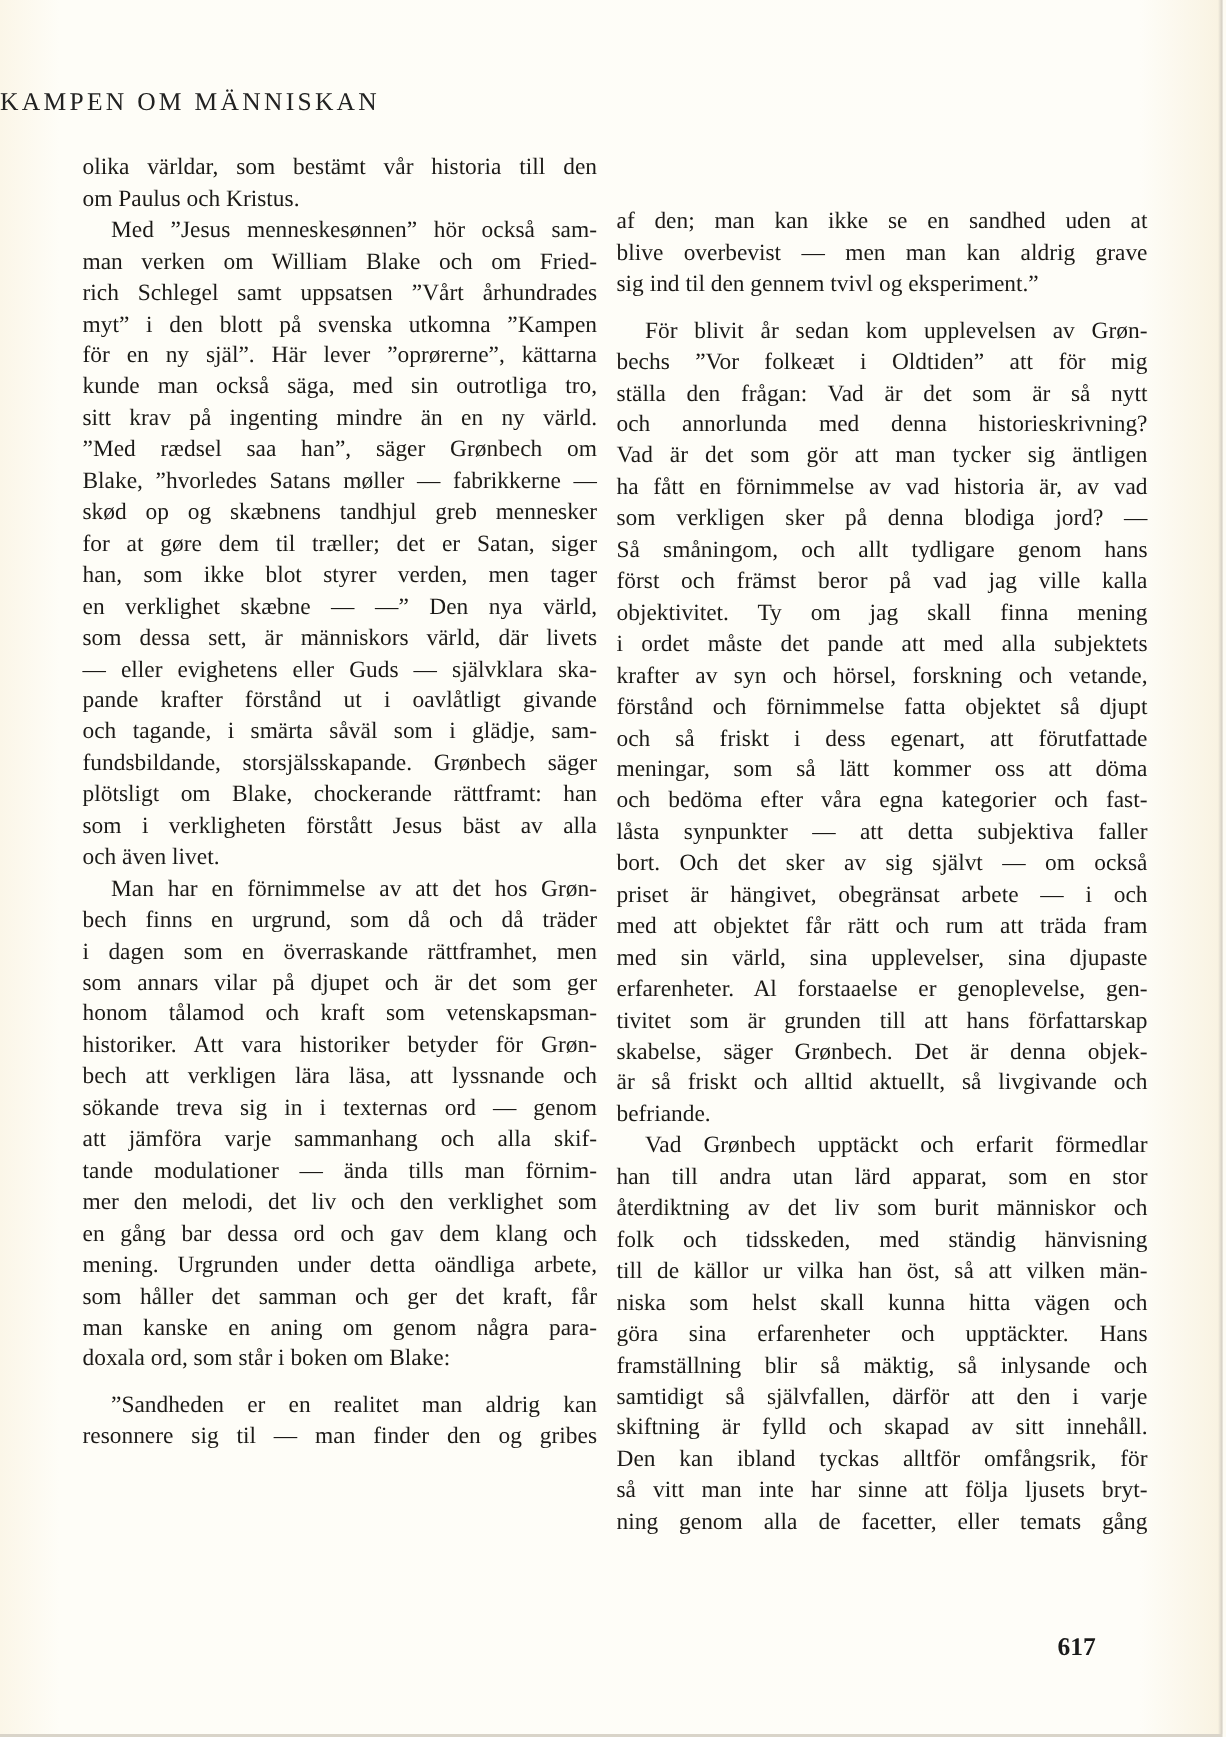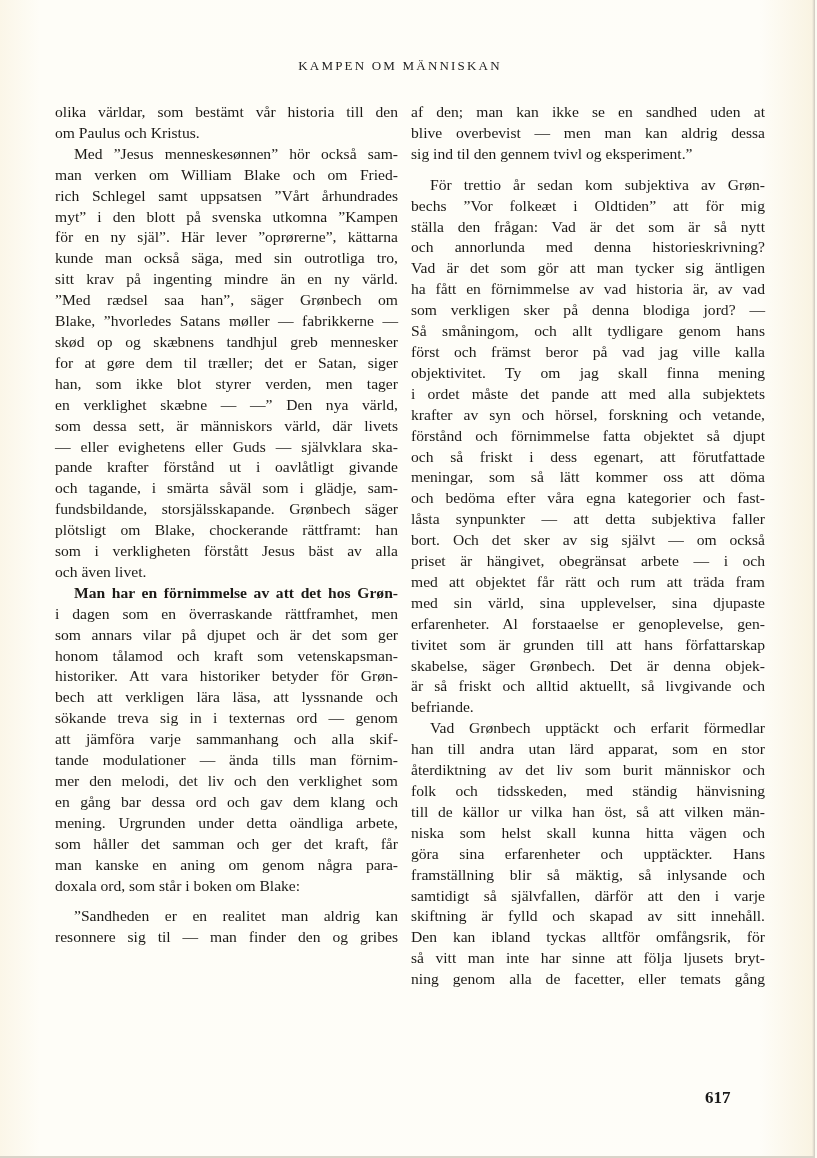--- a/index.html
+++ b/index.html
@@ -10,32 +10,32 @@
     color: #1c1a17;
     position: relative;
   }
   .page {
     position: absolute; left: 0; top: 0; width: 815px; height: 1156px;
     background: linear-gradient(90deg, #fbf6e8 0px, #fefdf7 40px, #fefdf8 760px, #f9f3e2 812px, #cfcac0 815px);
     border-bottom: 2px solid #d9d4c9;
   }
   .running-head {
     position: absolute; top: 58px; left: 0; width: 800px;
-    text-align: center;
-    font-size: 13px; letter-spacing: 2.2px;
+    text-align: left;
+    font-size: 17px; letter-spacing: 2.2px;
     color: #222;
   }
   .col {
     position: absolute; top: 102px;
     font-size: 15.6px; line-height: 20.9px;
     text-align: justify;
     hyphens: manual;
   }
   .col-left { left: 55px; width: 343px; }
-  .col-right { left: 411px; width: 354px; }
+  .col-right { left: 411px; width: 354px; margin-top: 36px; }
   .col p { margin: 0; }
   .line { display: block; text-align: justify; text-align-last: justify; white-space: nowrap; overflow: visible; }
   .line.last { text-align-last: left; }
   .gap { height: 10px; }
   .page-number {
     position: absolute; left: 705px; top: 1088px;
     font-size: 17px; font-weight: bold; color: #1a1a1a;
   }
 </style>
 </head>
@@ -66,21 +66,22 @@
         <span class="line">som dessa sett, är människors värld, där livets</span>
         <span class="line">— eller evighetens eller Guds — självklara ska-</span>
         <span class="line">pande krafter förstånd ut i oavlåtligt givande</span>
         <span class="line">och tagande, i smärta såväl som i glädje, sam-</span>
         <span class="line">fundsbildande, storsjälsskapande. Grønbech säger</span>
         <span class="line">plötsligt om Blake, chockerande rättframt: han</span>
         <span class="line">som i verkligheten förstått Jesus bäst av alla</span>
         <span class="line last">och även livet.</span>
       </p>
       <p>
-        <span class="line" style="padding-left: 19px; font-weight: bold;">Man har en förnimmelse av att det hos Grøn-</span>
+        <span class="line" style="padding-left: 19px;">Man har en förnimmelse av att det hos Grøn-</span>
+        <span class="line">bech finns en urgrund, som då och då träder</span>
         <span class="line">i dagen som en överraskande rättframhet, men</span>
         <span class="line">som annars vilar på djupet och är det som ger</span>
         <span class="line">honom tålamod och kraft som vetenskapsman-</span>
         <span class="line">historiker. Att vara historiker betyder för Grøn-</span>
         <span class="line">bech att verkligen lära läsa, att lyssnande och</span>
         <span class="line">sökande treva sig in i texternas ord — genom</span>
         <span class="line">att jämföra varje sammanhang och alla skif-</span>
         <span class="line">tande modulationer — ända tills man förnim-</span>
         <span class="line">mer den melodi, det liv och den verklighet som</span>
         <span class="line">en gång bar dessa ord och gav dem klang och</span>
@@ -91,26 +92,26 @@
       </p>
       <div class="gap"></div>
       <p>
         <span class="line" style="padding-left: 19px;">”Sandheden er en realitet man aldrig kan</span>
         <span class="line">resonnere sig til — man finder den og gribes</span>
       </p>
     </div>
   <div class="col col-right" id="col-right">
       <p>
         <span class="line">af den; man kan ikke se en sandhed uden at</span>
-        <span class="line">blive overbevist — men man kan aldrig dessa</span>
+        <span class="line">blive overbevist — men man kan aldrig grave</span>
         <span class="line last">sig ind til den gennem tvivl og eksperiment.”</span>
       </p>
       <div class="gap"></div>
       <p>
-        <span class="line" style="padding-left: 19px;">För trettio år sedan kom subjektiva av Grøn-</span>
+        <span class="line" style="padding-left: 19px;">För blivit år sedan kom upplevelsen av Grøn-</span>
         <span class="line">bechs ”Vor folkeæt i Oldtiden” att för mig</span>
         <span class="line">ställa den frågan: Vad är det som är så nytt</span>
         <span class="line">och annorlunda med denna historieskrivning?</span>
         <span class="line">Vad är det som gör att man tycker sig äntligen</span>
         <span class="line">ha fått en förnimmelse av vad historia är, av vad</span>
         <span class="line">som verkligen sker på denna blodiga jord? —</span>
         <span class="line">Så småningom, och allt tydligare genom hans</span>
         <span class="line">först och främst beror på vad jag ville kalla</span>
         <span class="line">objektivitet. Ty om jag skall finna mening</span>
         <span class="line">i ordet måste det pande att med alla subjektets</span>

